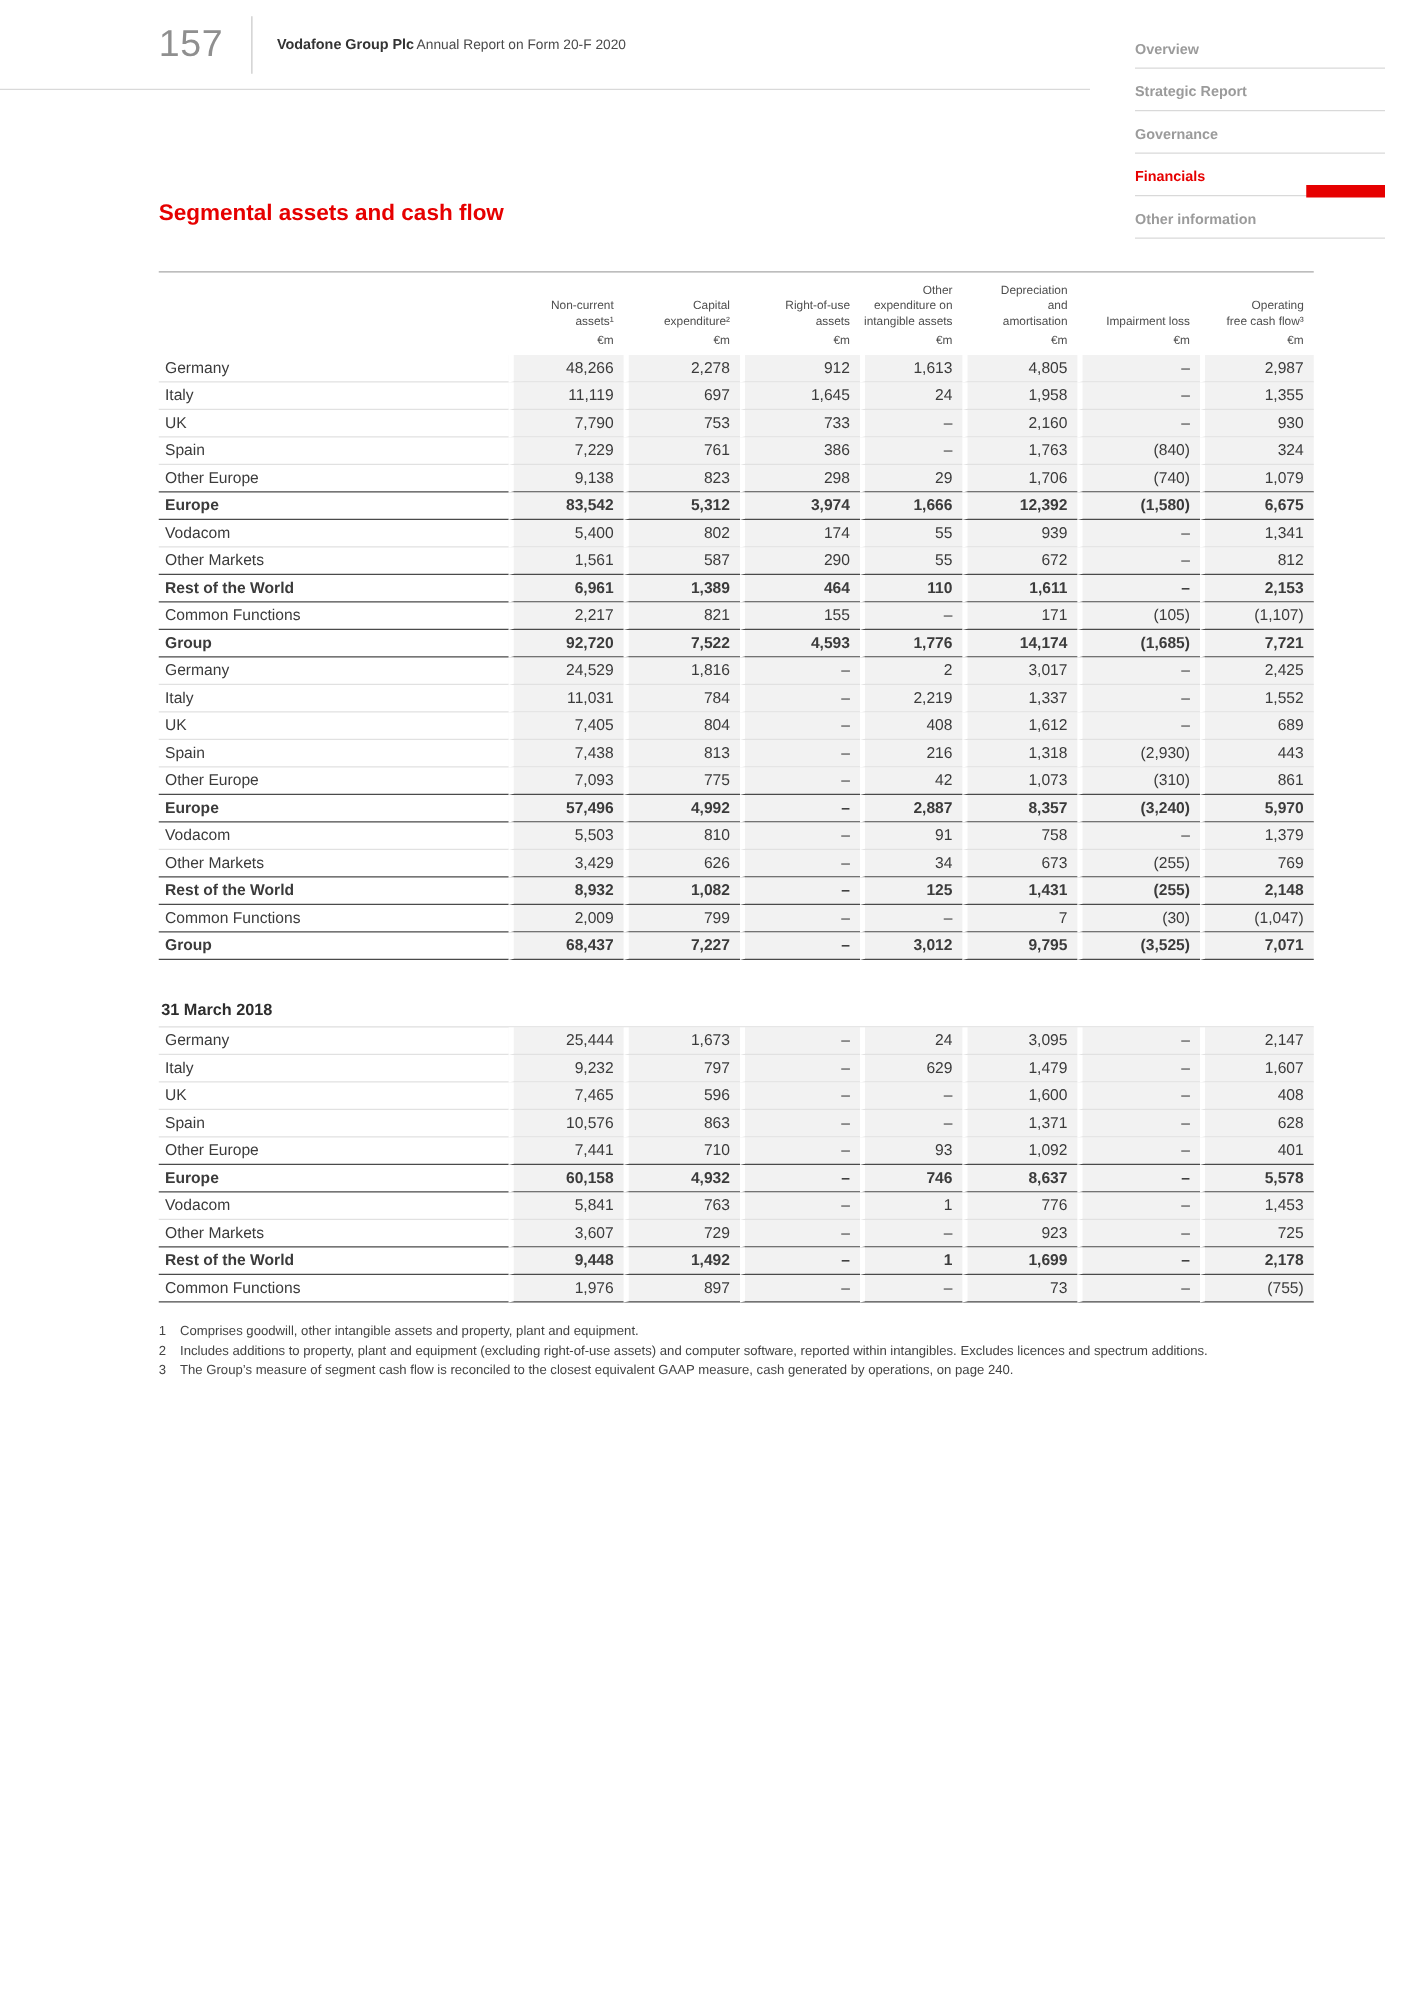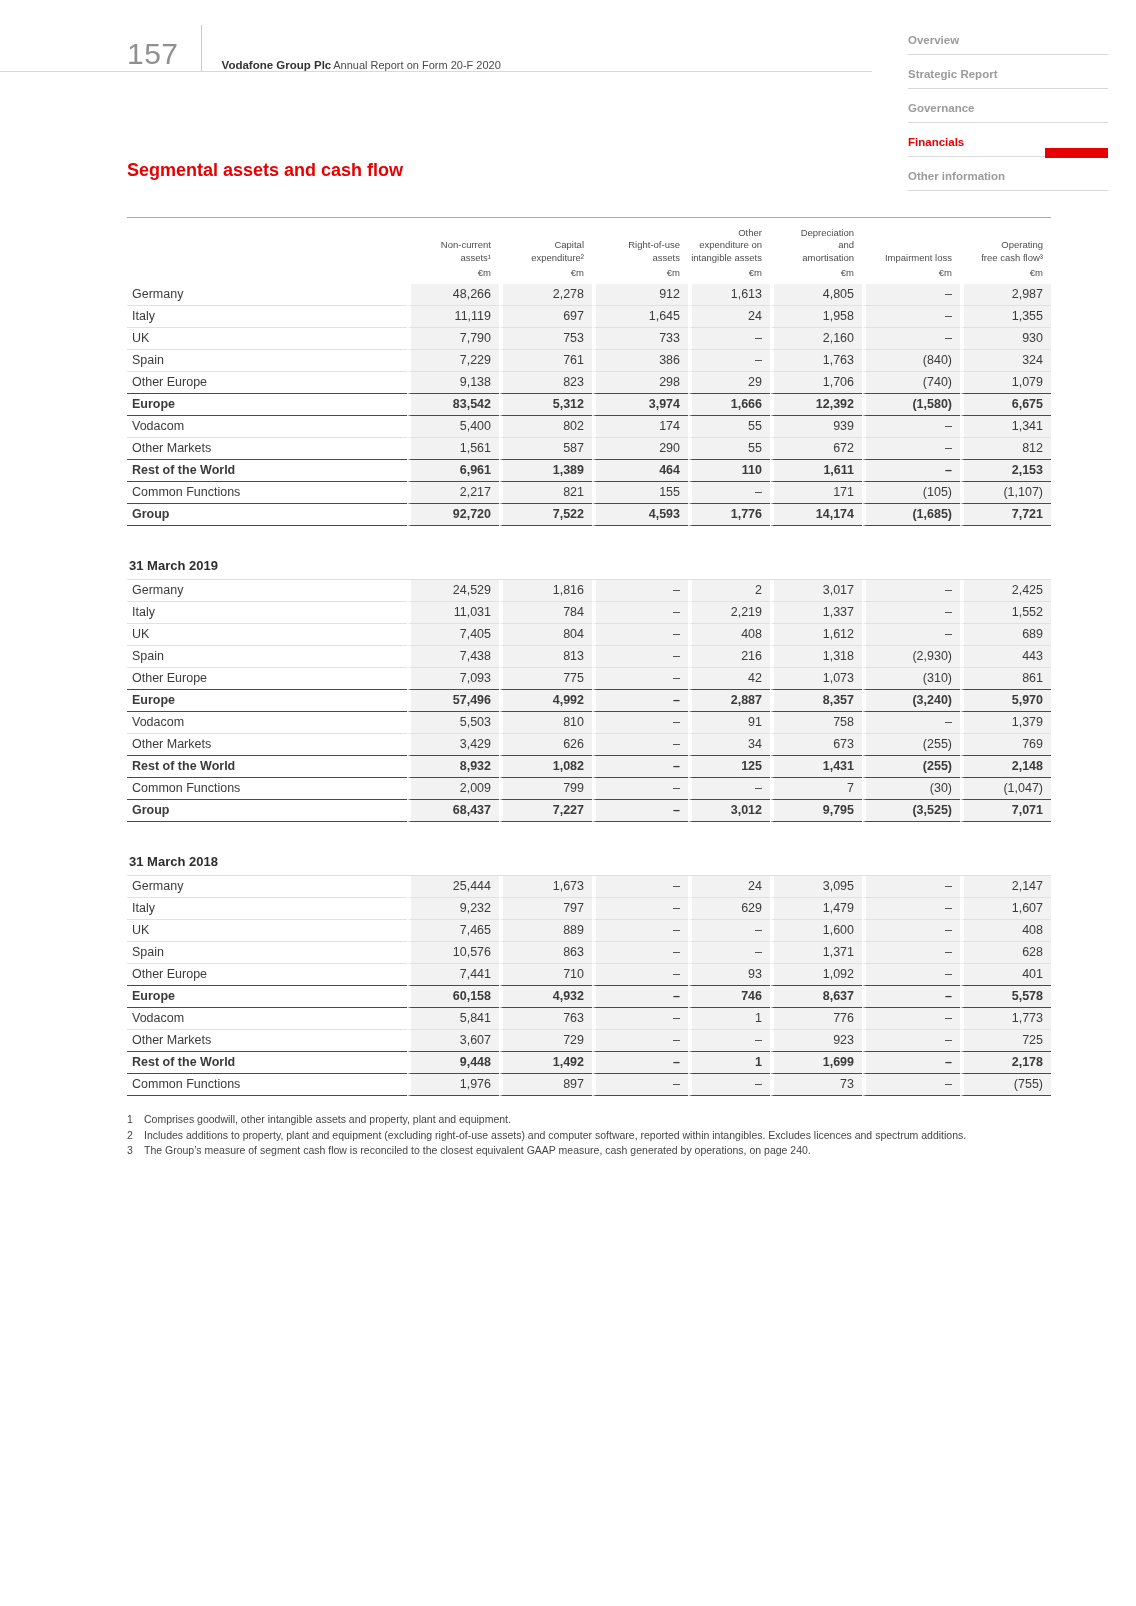--- a/index.html
+++ b/index.html
@@ -3,21 +3,21 @@
 <meta charset="utf-8">
 <style>
   * { margin:0; padding:0; box-sizing:border-box; }
   html,body { background:#fff; }
   body { font-family:"Liberation Sans", sans-serif; color:#3b3b3b; }
   .page { position:relative; width:1136px; height:1606px; background:#fff; overflow:hidden; }
 
   
   .page-header { position:absolute; top:0; left:0; width:100%; }
   .header-left { position:absolute; top:0; left:0; width:872px; height:72px;
-                 border-bottom:1px solid #d9d9d9; display:flex; align-items:flex-end; padding-left:127px; }
+                 border-bottom:1px solid #d9d9d9; display:flex; align-items:center; padding-left:127px; }
   .page-number { font-size:30px; color:#8f8f8f; font-weight:400; letter-spacing:.5px; }
   .header-divider { display:inline-block; width:1px; height:46px; background:#c9c9c9; margin:0 20px 0 22px; }
   .company-block { display:flex; flex-direction:row; gap:2px; }
   .company-name { font-size:11.5px; font-weight:bold; color:#333; }
   .report-name { font-size:11px; color:#4a4a4a; }
 
   .toc { position:absolute; top:30px; right:28px; width:200px; }
   .toc-item { position:relative; padding-bottom:6px; margin-bottom:9px;
               border-bottom:1px solid #d9d9d9; cursor:pointer; }
   .toc-label { font-size:11.5px; font-weight:bold; color:#9b9b9b; }
@@ -250,23 +250,20 @@
             <td class="num">92,720</td>
             <td class="num">7,522</td>
             <td class="num">4,593</td>
             <td class="num">1,776</td>
             <td class="num">14,174</td>
             <td class="num">(1,685)</td>
             <td class="num">7,721</td>
           </tr>
         </tbody>
         <tbody>
-          <tr class="section-title-row gap">
-            <td class="section-title" colspan="8">31 March 2019</td>
-          </tr>
           <tr class="data-row">
             <td class="row-label">Germany</td>
             <td class="num">24,529</td>
             <td class="num">1,816</td>
             <td class="num">–</td>
             <td class="num">2</td>
             <td class="num">3,017</td>
             <td class="num">–</td>
             <td class="num">2,425</td>
           </tr>
@@ -391,21 +388,21 @@
             <td class="num">797</td>
             <td class="num">–</td>
             <td class="num">629</td>
             <td class="num">1,479</td>
             <td class="num">–</td>
             <td class="num">1,607</td>
           </tr>
           <tr class="data-row">
             <td class="row-label">UK</td>
             <td class="num">7,465</td>
-            <td class="num">889</td>
+            <td class="num">596</td>
             <td class="num">–</td>
             <td class="num">–</td>
             <td class="num">1,600</td>
             <td class="num">–</td>
             <td class="num">408</td>
           </tr>
           <tr class="data-row">
             <td class="row-label">Spain</td>
             <td class="num">10,576</td>
             <td class="num">863</td>
@@ -436,21 +433,21 @@
             <td class="num">5,578</td>
           </tr>
           <tr class="data-row">
             <td class="row-label">Vodacom</td>
             <td class="num">5,841</td>
             <td class="num">763</td>
             <td class="num">–</td>
             <td class="num">1</td>
             <td class="num">776</td>
             <td class="num">–</td>
-            <td class="num">1,773</td>
+            <td class="num">1,453</td>
           </tr>
           <tr class="data-row pre-bold">
             <td class="row-label">Other Markets</td>
             <td class="num">3,607</td>
             <td class="num">729</td>
             <td class="num">–</td>
             <td class="num">–</td>
             <td class="num">923</td>
             <td class="num">–</td>
             <td class="num">725</td>

